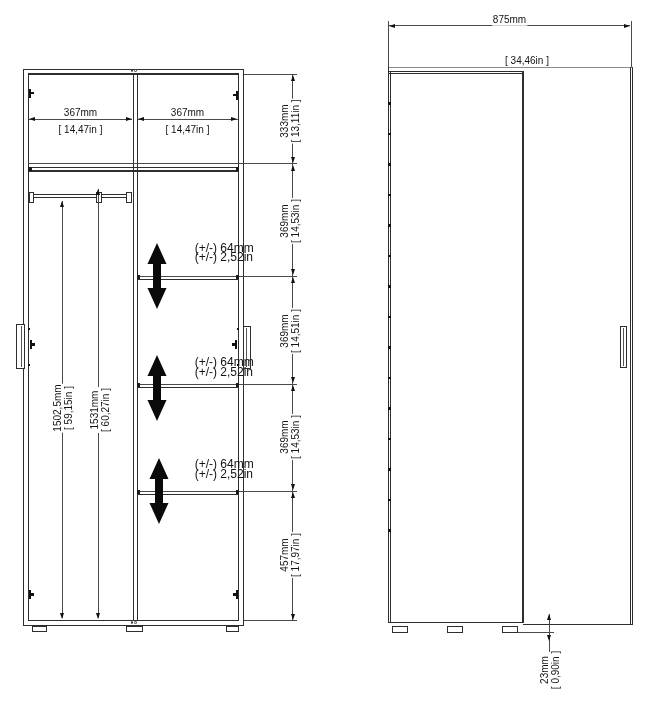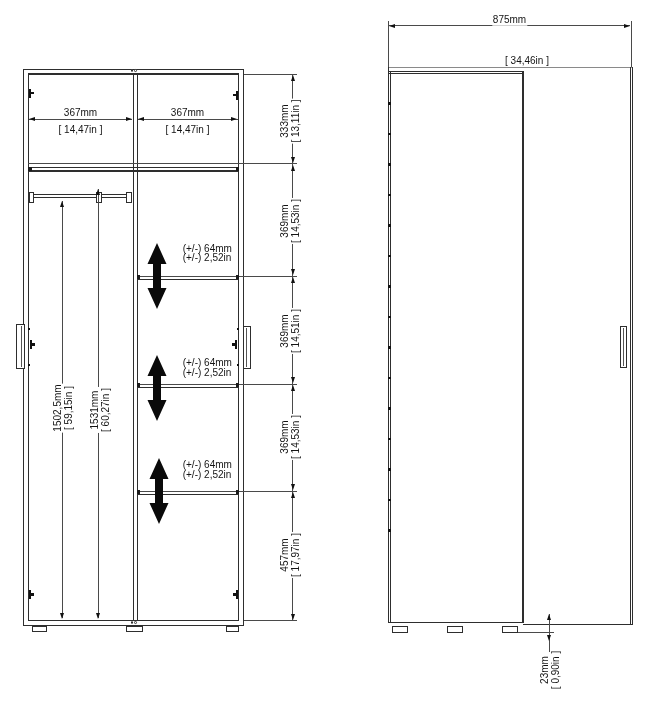--- a/index.html
+++ b/index.html
@@ -7,21 +7,21 @@
           font-family:"Liberation Sans", sans-serif;color:#111;}
   .ln{position:absolute;background:#2e2e2e;}
   .h{height:1.3px;} .v{width:1.3px;}
   .dl{position:absolute;background:#4a4a4a;}
   .dl.h{height:1px;} .dl.v{width:1px;}
   .gray{background:#8a8a8a;}
   .lbl{position:absolute;font-size:10px;line-height:10.5px;white-space:nowrap;color:#141414;
        transform:translate(-50%,-50%);text-align:center;}
   .wbg{background:#fff;padding:0 1px;}
   .rot{transform:translate(-50%,-50%) rotate(-90deg);}
-  .alab{position:absolute;font-size:10px;line-height:9.6px;white-space:nowrap;color:#141414;text-align:left;}
+  .alab{position:absolute;font-size:12px;line-height:9.6px;white-space:nowrap;color:#141414;text-align:left;margin-left:12px;}
   .arr{position:absolute;width:0;height:0;border:solid transparent;}
   .au{border-width:0 2.4px 6.5px 2.4px;border-bottom-color:#111;}
   .ad{border-width:6.5px 2.4px 0 2.4px;border-top-color:#111;}
   .al{border-width:2.4px 6.5px 2.4px 0;border-right-color:#111;}
   .ar{border-width:2.4px 0 2.4px 6.5px;border-left-color:#111;}
   .cap{position:absolute;background:#1a1a1a;}
   .foot{position:absolute;border:1px solid #2e2e2e;background:#fff;box-sizing:border-box;}
   .bracket{position:absolute;border:1px solid #2e2e2e;background:#fff;box-sizing:border-box;}
   .handle{position:absolute;border:1px solid #2e2e2e;background:#fff;box-sizing:border-box;}
   .handle i{position:absolute;top:1px;bottom:1px;width:1px;background:#555;display:block;}

